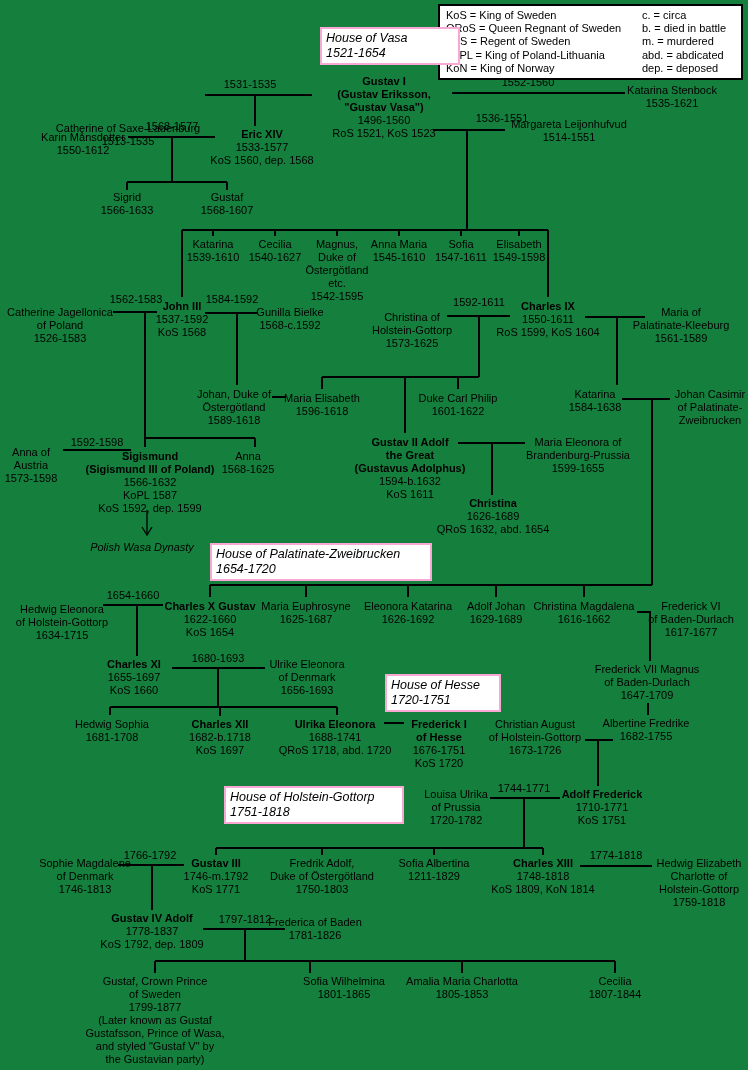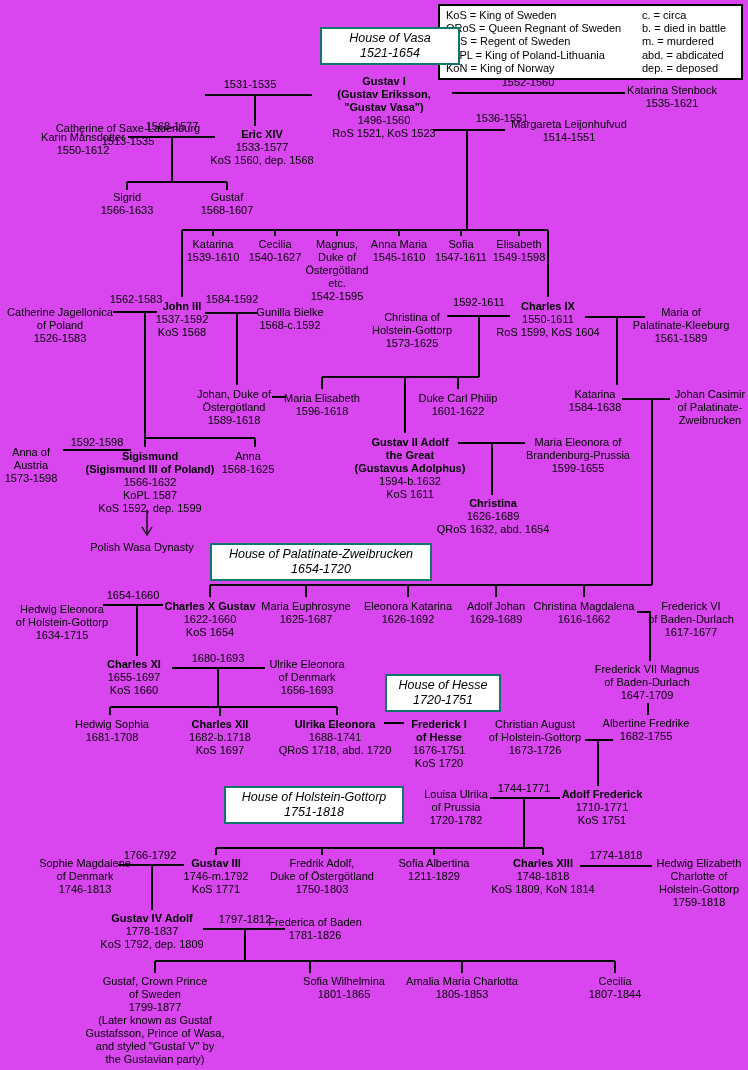--- a/index.html
+++ b/index.html
@@ -1,26 +1,26 @@
 <!DOCTYPE html>
 <html><head>
 <meta charset="utf-8">
 <style>
   html,body{margin:0;padding:0;background:#fff;}
   body{font-family:"Liberation Sans","DejaVu Sans",sans-serif;font-size:11px;color:#000;}
-  #canvas{position:relative;width:748px;height:1070px;background:#d946ef;overflow:hidden;}
+  #canvas{position:relative;width:748px;height:1070px;background:#15803d;overflow:hidden;}
   #lines{position:absolute;left:0;top:0;}
   .person{position:absolute;transform:translateX(-50%);text-align:center;white-space:nowrap;}
   .person .ln{line-height:13px;}
   .ln.b{font-weight:bold;}
   .mlabel{position:absolute;transform:translateX(-50%);white-space:nowrap;line-height:13px;}
-  .house{position:absolute;border:2px solid #0f766e;background:#fff;text-align:center;
+  .house{position:absolute;border:2px solid #f9a8d4;background:#fff;
          font-style:italic;font-size:12.5px;padding:2px 4px;}
   .house .ln{line-height:15px;white-space:nowrap;}
-  .note{position:absolute;transform:translateX(-50%);white-space:nowrap;line-height:13px;}
+  .note{position:absolute;transform:translateX(-50%);font-style:italic;white-space:nowrap;line-height:13px;}
   #legend{position:absolute;left:438px;top:4px;width:295px;border:2px solid #000;
           background:#fff;display:flex;padding:3px 0 3px 6px;}
   #legend .lcol{line-height:13.2px;}
   #legend .lcol.left{width:196px;}
   #legend .lcol.right{flex:1;}
 </style>
 </head>
 <body>
 
 <div id="canvas">

